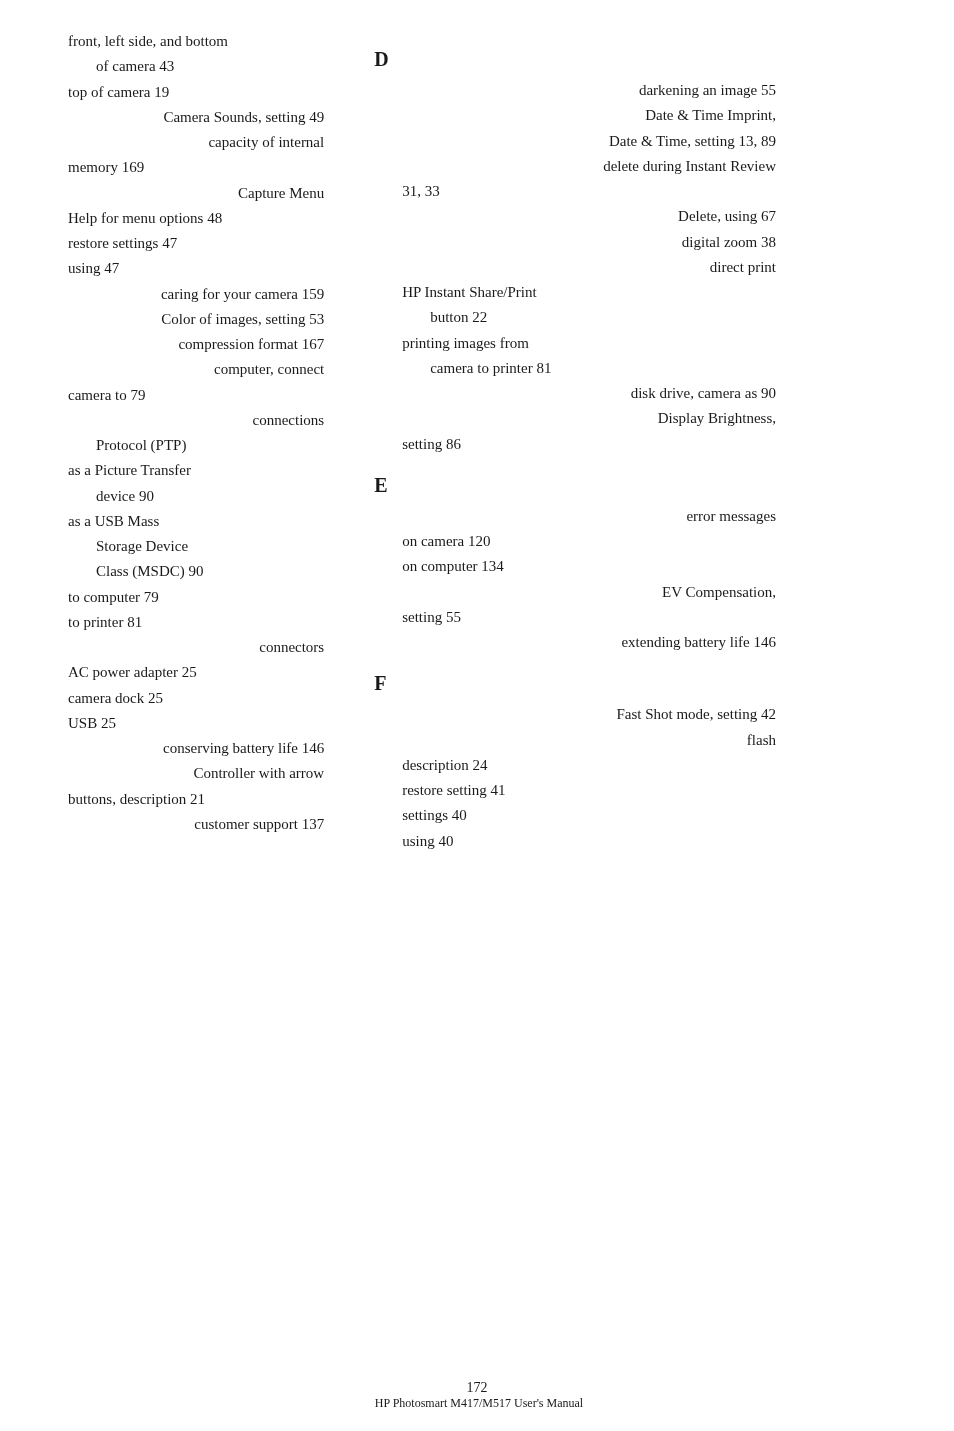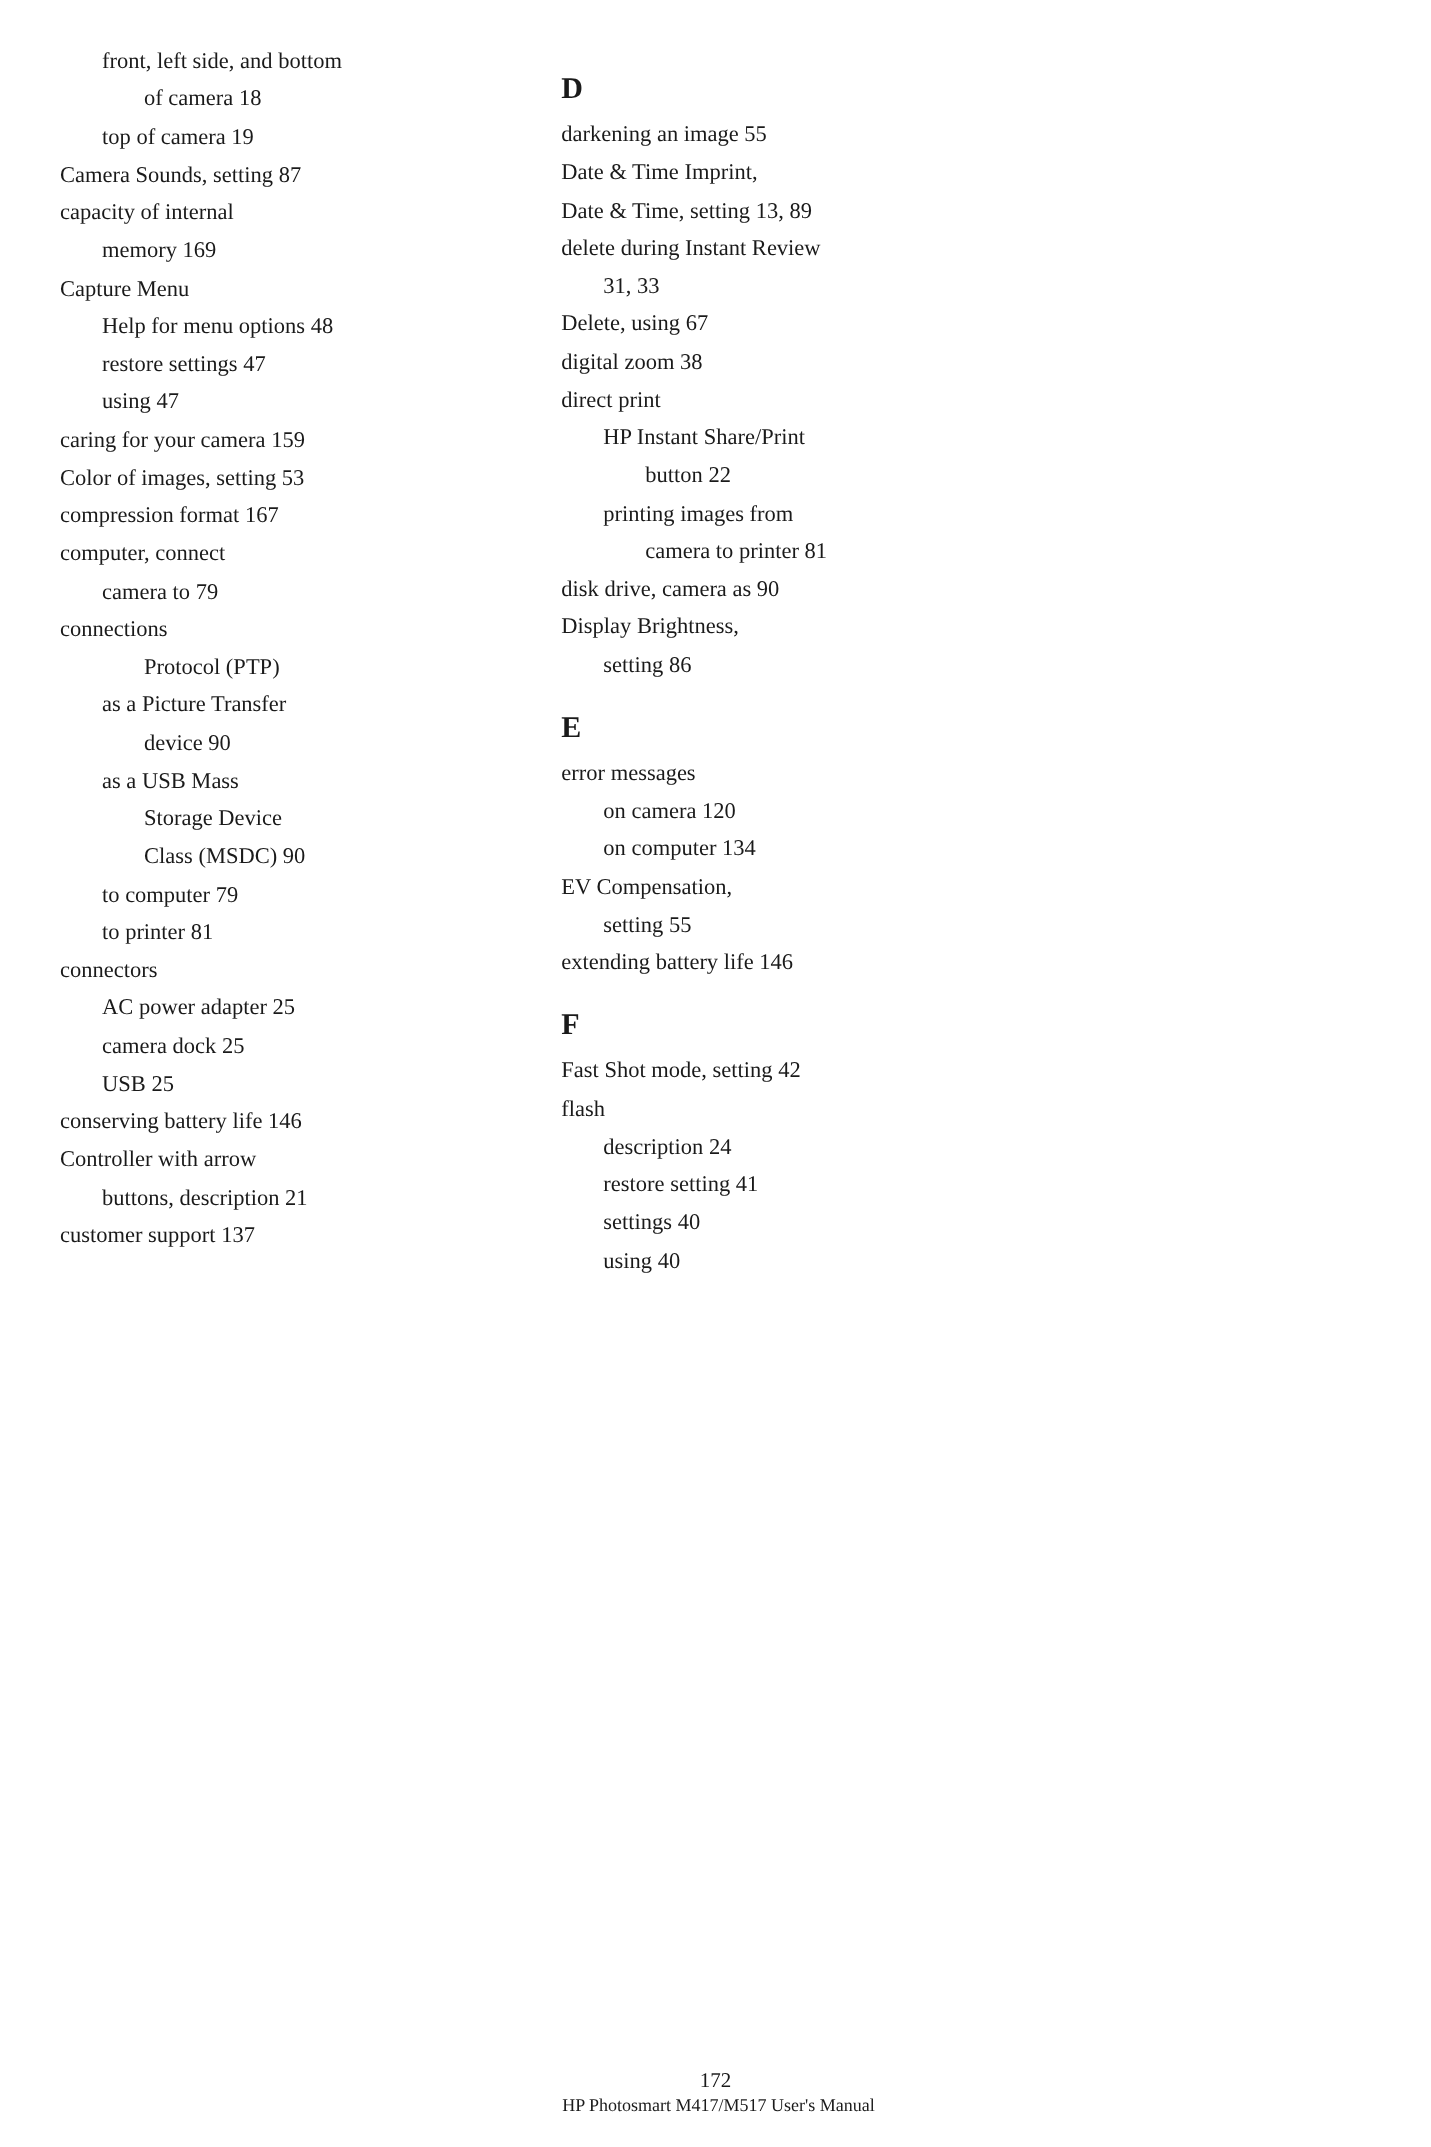--- a/index.html
+++ b/index.html
@@ -46,20 +46,21 @@
       border-left: none;
     }
 
     .index-entry {
       margin-bottom: 2px;
       line-height: 1.55;
     }
 
     .index-entry .main-term {
       display: block;
+      text-align: right;
     }
 
     .index-entry .sub-term {
       display: block;
       padding-left: 28px;
     }
 
     .index-entry .sub-sub-term {
       display: block;
       padding-left: 56px;
@@ -99,27 +100,27 @@
 <body>
 
 <div class="page-container">
   <div class="content-area">
 
     <div class="left-column">
     <div class="index-entry">
           <span class="sub-term">front, left side, and bottom</span>
         </div>
         <div class="index-entry">
-          <span class="sub-sub-term">of camera  18</span>
+          <span class="sub-sub-term">of camera  43</span>
         </div>
         <div class="index-entry">
           <span class="sub-term">top of camera  19</span>
         </div>
         <div class="index-entry">
-          <span class="main-term">Camera Sounds, setting  87</span>
+          <span class="main-term">Camera Sounds, setting  49</span>
         </div>
         <div class="index-entry">
           <span class="main-term">capacity of internal</span>
         </div>
         <div class="index-entry">
           <span class="sub-term">memory  169</span>
         </div>
         <div class="index-entry">
           <span class="main-term">Capture Menu</span>
         </div>

